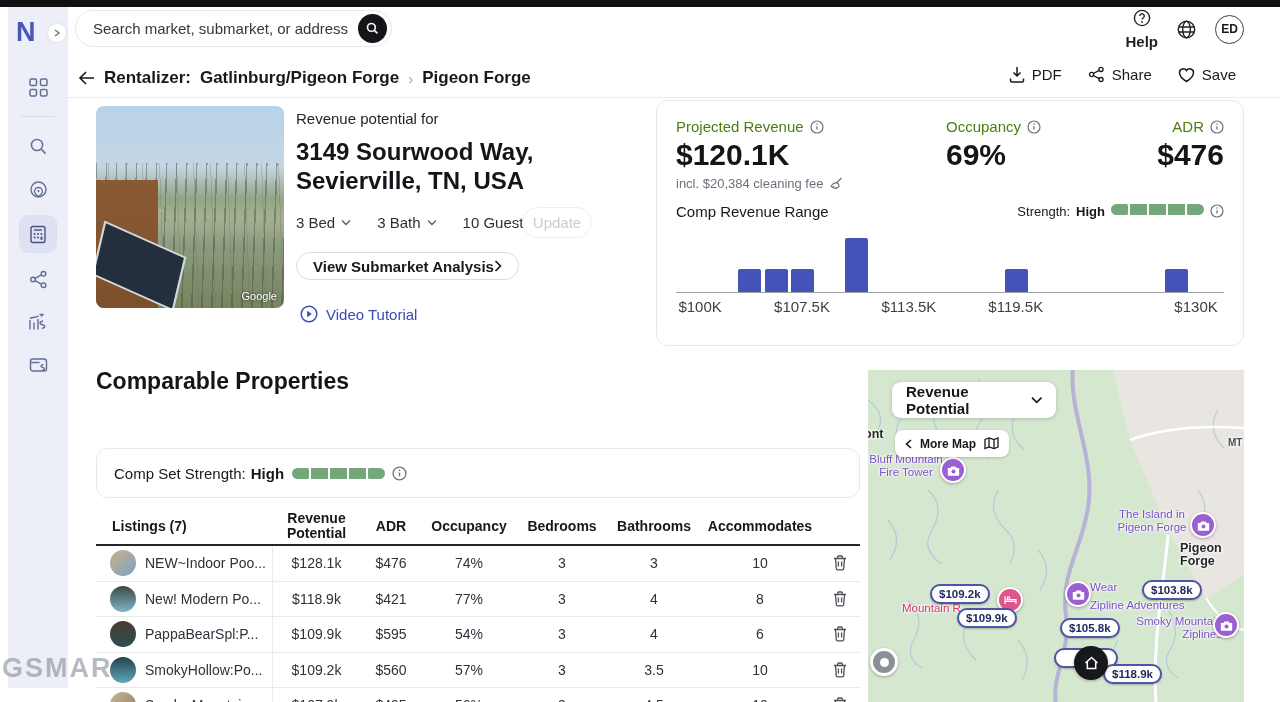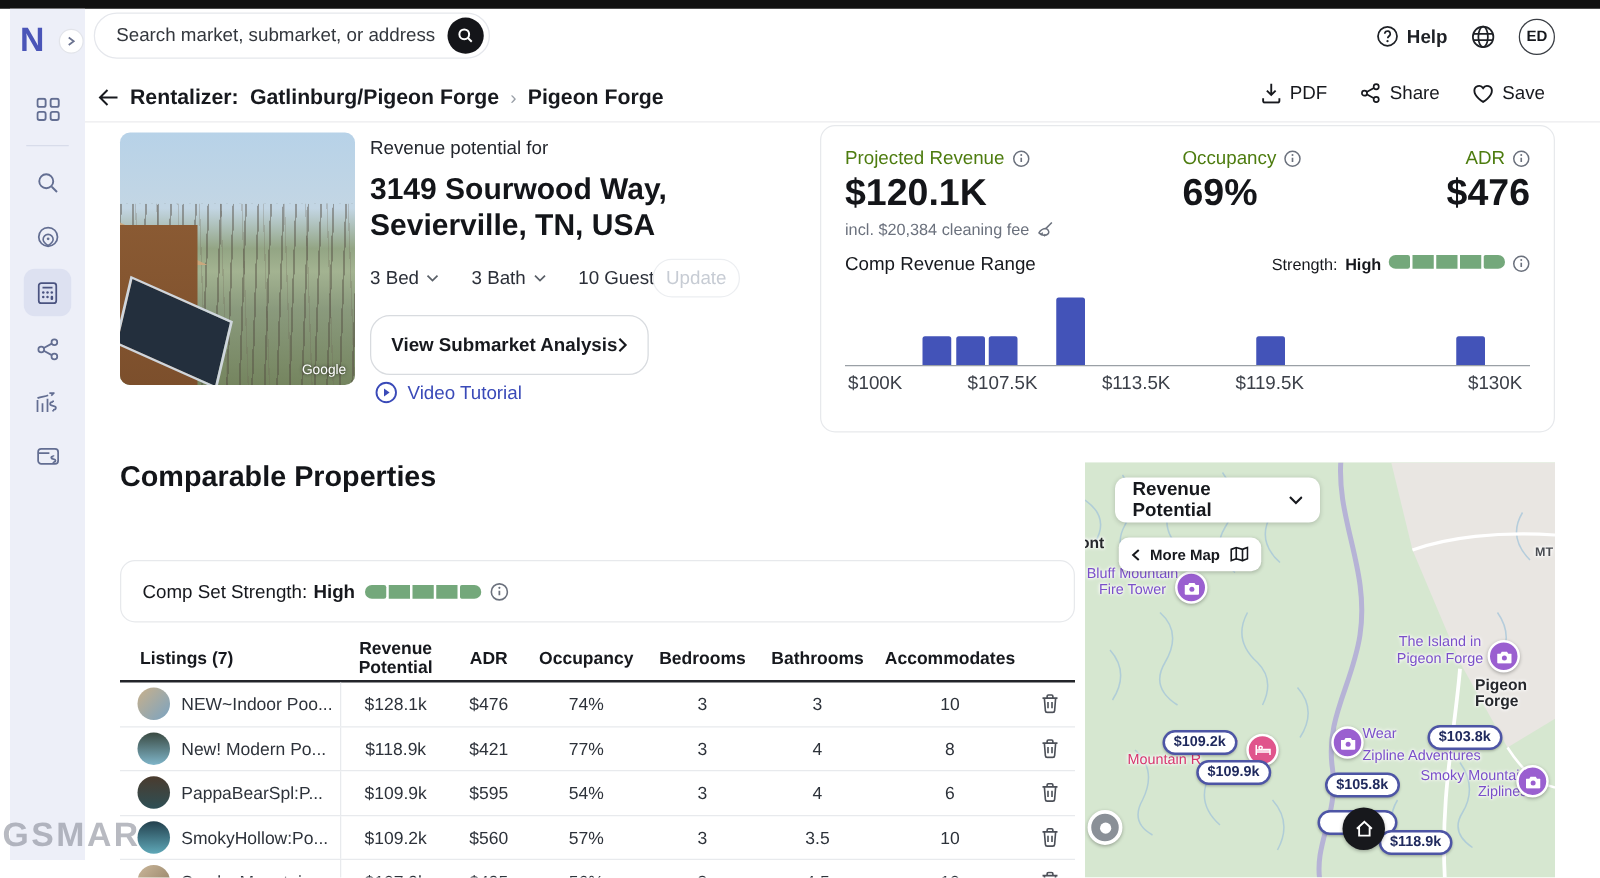--- a/index.html
+++ b/index.html
@@ -19,21 +19,21 @@
   .side-item { width:38px; height:34px; display:flex; align-items:center; justify-content:center; color:#636e92; border-radius:9px; }
   .side-item.active { background:#dde1f1; color:#4a5380; height:38px; }
   .side-div { width:34px; height:1px; background:#d8dcea; margin:3px 0; }
 
   #search-pill { left:75px; top:10px; width:317px; height:37px; border:1px solid #e5e7ec; border-radius:19px; background:#fff; display:flex; align-items:center; }
   #search-pill input { border:0; outline:0; flex:1; margin-left:17px; font-size:15px; color:#33373d; font-family:inherit; background:transparent; }
   #search-pill input::placeholder { color:#33373d; opacity:1; }
   #search-btn { width:29px; height:29px; border-radius:50%; background:#141519; color:#fff; margin-right:4px; display:flex; align-items:center; justify-content:center; }
 
   #top-right { right:36px; top:13px; height:32px; display:flex; align-items:center; gap:18px; position:absolute; }
-  .tr-item { display:flex; align-items:center; gap:6px; font-size:15px; font-weight:600; color:#1e2126; }
+  .tr-item { display:flex; align-items:center; gap:6px; font-size:15px; font-weight:600; color:#1e2126;flex-direction:column; }
   #avatar { width:29px; height:29px; border-radius:50%; border:1.5px solid #3a3e44; display:flex; align-items:center; justify-content:center; font-size:12px; font-weight:600; }
 
   
   #page-header { left:68px; top:57px; width:1212px; height:41px; border-bottom:1px solid #ececee; }
   #breadcrumb { left:78px; top:68px; display:flex; align-items:center; gap:9px; font-size:17px; font-weight:600; color:#17191e; position:absolute; }
   #breadcrumb .sep { color:#9aa0a8; font-weight:400; font-size:15px; }
   #back-arrow { color:#17191e; display:flex; }
   #header-actions { right:44px; top:66px; display:flex; gap:26px; position:absolute; }
   .hdr-action { display:flex; align-items:center; gap:7px; font-size:15px; font-weight:500; color:#17191e; }
 
@@ -50,21 +50,21 @@
     border-left:70px solid #caa77d; border-top:34px solid transparent; }
   #photo-panel { position:absolute; left:4px; bottom:14px; width:78px; height:56px; background:#232f3d;
     transform:skewY(24deg) skewX(-12deg); outline:2px solid #cfd6dd; }
   #photo-credit { position:absolute; right:7px; bottom:6px; color:#fff; font-size:11px; text-shadow:0 0 3px rgba(0,0,0,.7);margin-top:48px; }
   #prop-eyebrow { left:296px; top:110px; font-size:15px; color:#23262d; }
   #prop-address { left:296px; top:137px; width:340px; font-size:24px; font-weight:700; line-height:29px; color:#131519; }
   #prop-selectors { left:296px; top:214px; display:flex; align-items:center; gap:26px; position:absolute; font-size:15px; color:#2b2f38; }
   .selector { display:flex; align-items:center; gap:6px; }
   .chev { color:#5a6068; display:flex; }
   #update-btn { left:522px; top:207px; width:70px; height:31px; border-radius:16px; border:1px solid #eceef1; background:#fff; color:#c7ccd4; font-size:15px; display:flex; align-items:center; justify-content:center; }
-  #submarket-btn { left:296px; top:252px; height:48px; padding:0 16px; border-radius:16px; border:1px solid #d8dbdf; background:#fff;
+  #submarket-btn { left:296px; top:252px; height:28px; padding:0 16px; border-radius:16px; border:1px solid #d8dbdf; background:#fff;
     display:flex; align-items:center; font-size:15px; font-weight:600; color:#17191e; position:absolute; }
   #video-link { left:300px; top:305px; display:flex; align-items:center; gap:8px; color:#3a4ab8; font-size:15px; font-weight:500; position:absolute; }
 
   
   #stats-card { left:656px; top:100px; width:588px; height:246px; border:1px solid #e7e9ec; border-radius:12px; background:#fff; }
   .stat-label { font-size:15px; color:#4d7c0f; display:flex; align-items:center; gap:6px; }
   .stat-value { font-size:30px; font-weight:700; color:#141519; margin-top:3px; }
   #stat-rev   { left:676px; top:118px; }
   #stat-occ   { left:946px; top:118px; }
   #stat-adr   { right:56px; top:118px; text-align:right; }

